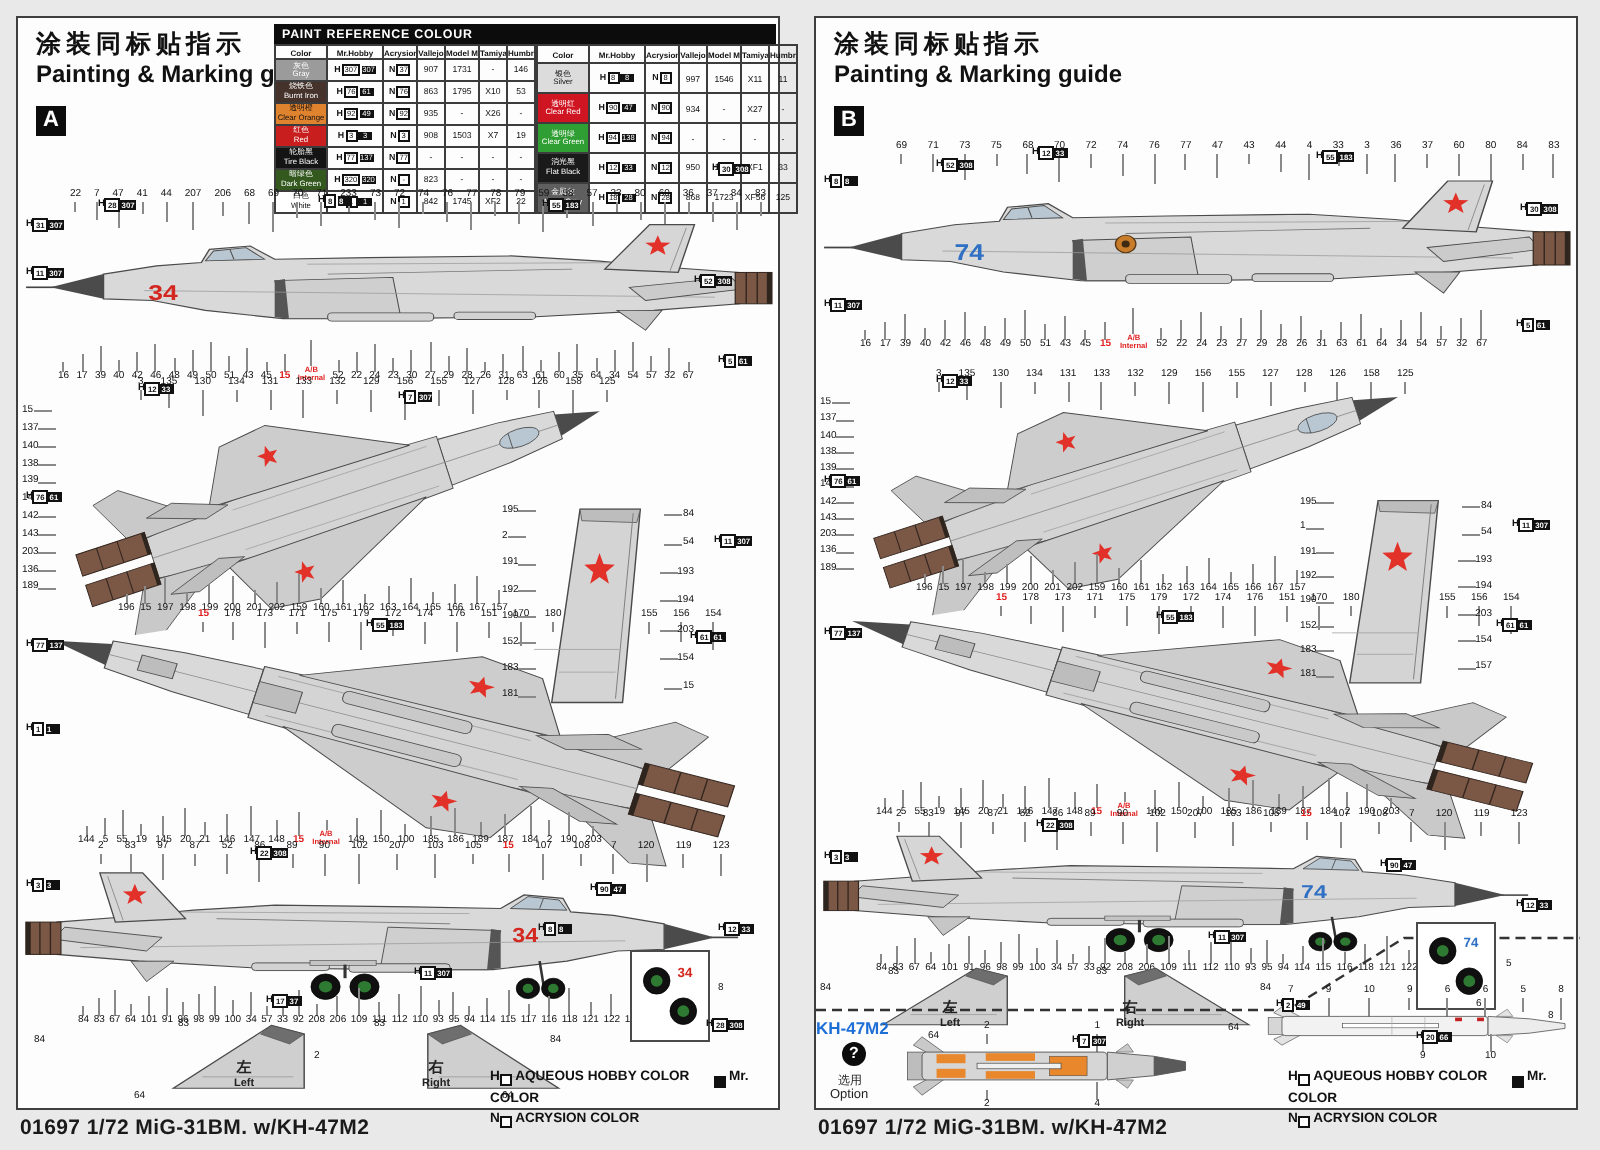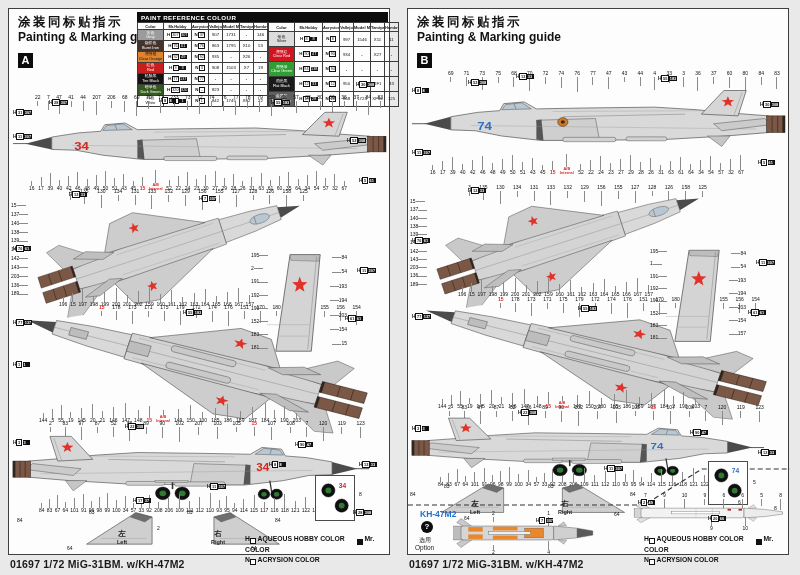--- a/index.html
+++ b/index.html
@@ -51,21 +51,21 @@
 
   .lr{position:absolute;text-align:center;color:#222;z-index:5}
   .lr .cnc{font-size:7.5px;font-weight:bold}
   .lr .enc{font-size:5.5px;font-weight:bold}
 
   .legend{position:absolute;left:236px;top:525px;font-size:6.8px;font-weight:bold;color:#111;line-height:1.55;z-index:6}
   .legend .wb{min-width:6px;height:6px;vertical-align:-0.5px}
   .legend .bb{min-width:6px;height:6px;vertical-align:-0.5px}
   .legend .mr{margin-left:10px}
 
-  .kh-title{position:absolute;left:12px;top:500px;font-size:8.5px;font-weight:bold;color:#1d6fd6;z-index:6}
+  .kh-title{position:absolute;left:0;top:500px;font-size:8.5px;font-weight:bold;color:#1d6fd6;z-index:6}
   .opt-circle{position:absolute;left:13px;top:512px;width:12px;height:12px;border-radius:50%;background:#0c0c0c;
       color:#fff;font-size:8px;font-weight:bold;text-align:center;line-height:12px;z-index:6}
   .opt-cn{position:absolute;left:11px;top:527px;font-size:6px;color:#222;z-index:6}
   .opt-en{position:absolute;left:7px;top:535px;font-size:6.5px;color:#222;z-index:6}
 </style>
 </head>
 <body>
 
 <div class="page" id="pageA">
   <div class="ptitle-cn">涂装同标贴指示</div>

